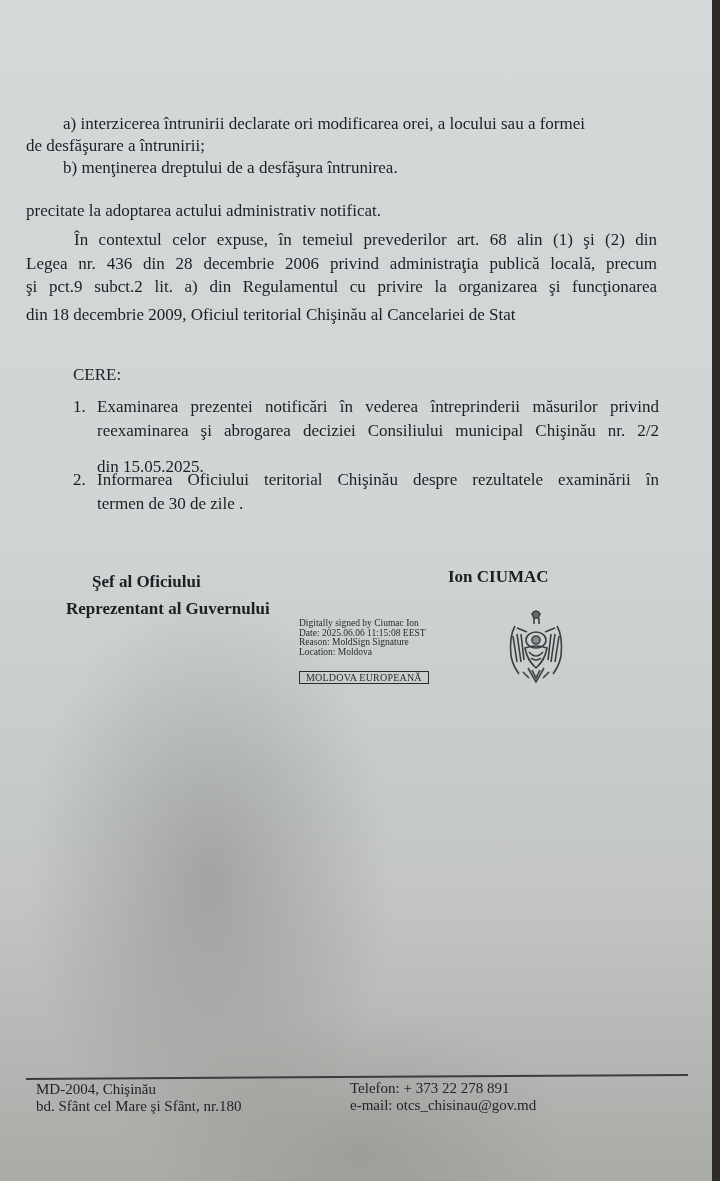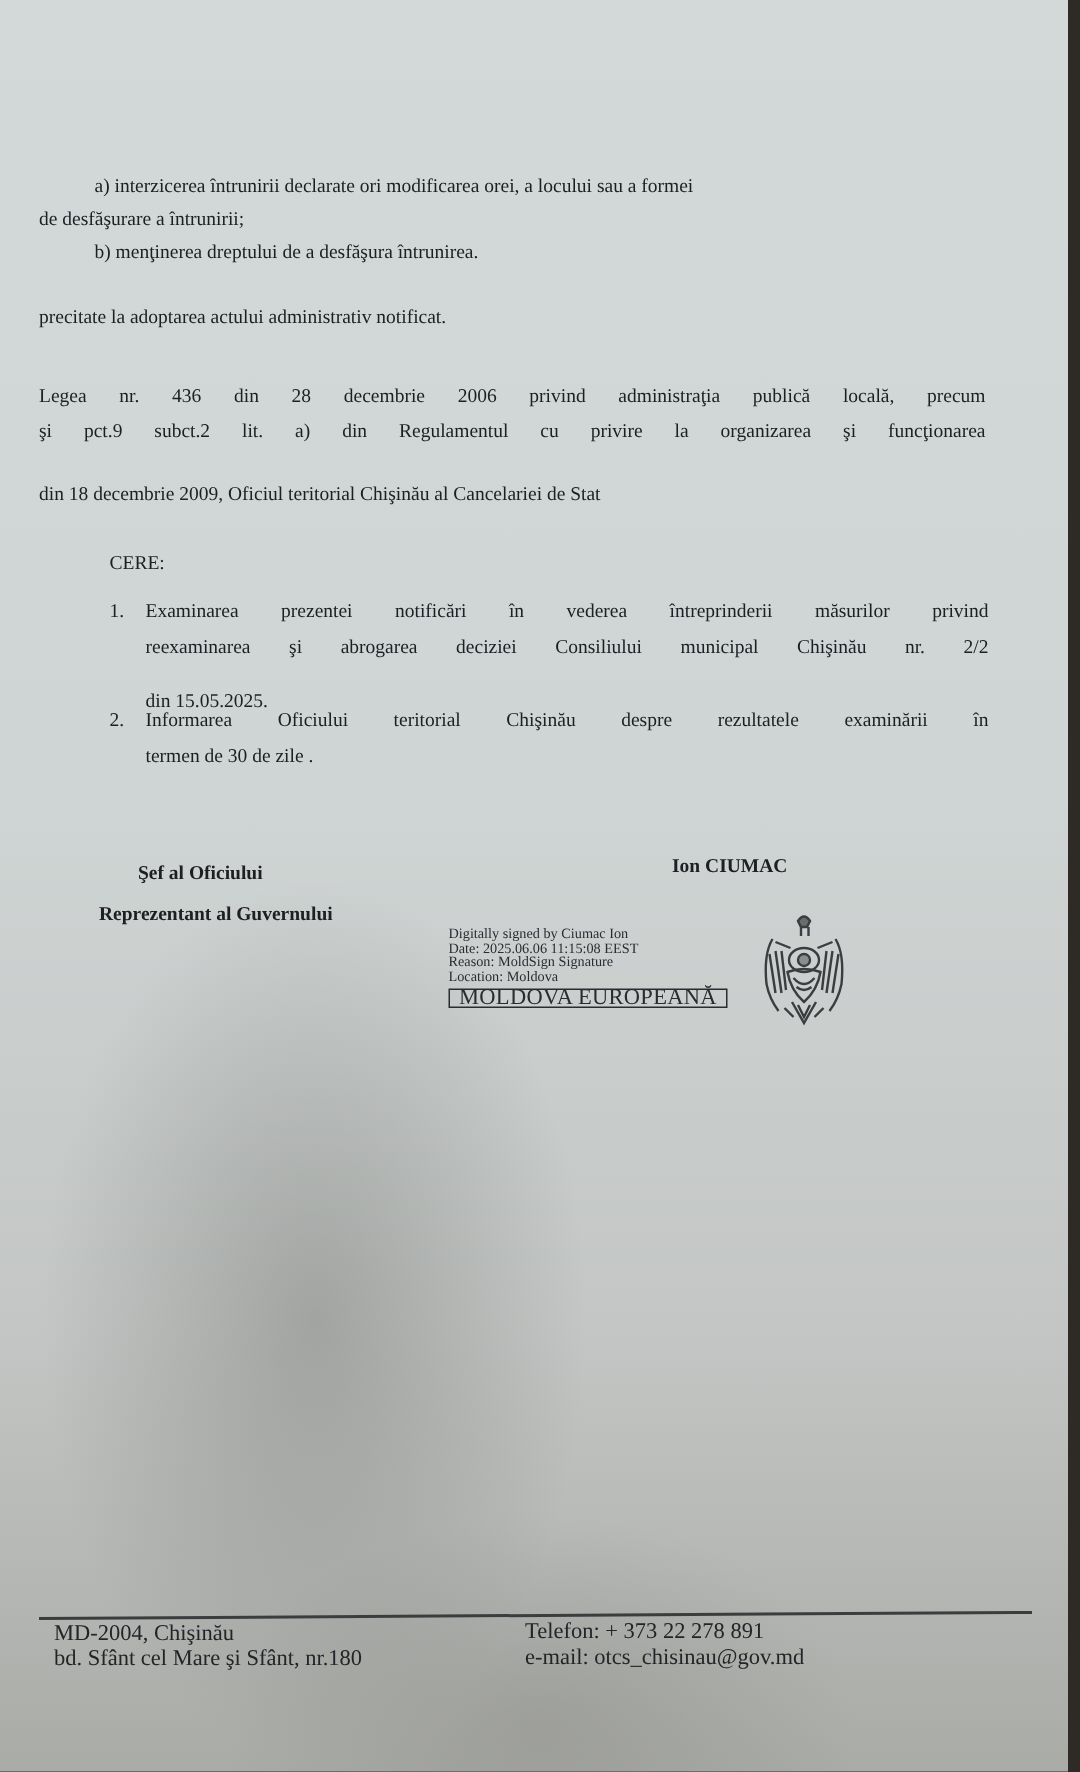--- a/index.html
+++ b/index.html
@@ -10,31 +10,31 @@
       color: #1d1f22;
     }
     .page {
       position: absolute; left: 0; top: 0; width: 712px; height: 1181px;
       background:
         radial-gradient(ellipse 260px 420px at 210px 880px, rgba(120,122,118,0.45), rgba(120,122,118,0) 70%),
         radial-gradient(ellipse 300px 200px at 360px 1150px, rgba(130,130,126,0.35), rgba(130,130,126,0) 70%),
         linear-gradient(180deg, #d3d8d9 0%, #cfd4d4 45%, #c3c6c4 75%, #a9aba7 100%);
     }
     .text {
-      position: absolute; font-size: 13px; line-height: 22px; white-space: nowrap;
+      position: absolute; font-size: 17px; line-height: 22px; white-space: nowrap;
     }
     .just { text-align: justify; text-align-last: justify; white-space: normal; }
     .bold { font-weight: bold; }
     .sig-block {
       position: absolute; left: 299px; top: 619px;
       font-size: 9.5px; line-height: 9.6px; color: #2a2c30; white-space: nowrap;
     }
     .sig-box {
-      display: inline-block; border: 1.3px solid #2a2c30; padding: 0 6px; margin-top: 2px;
-      font-size: 15px; line-height: 11px; letter-spacing: 0.2px;
+      display: inline-block; border: 1.3px solid #2a2c30; padding: 0 6px; margin-top: 14px;
+      font-size: 10px; line-height: 11px; letter-spacing: 0.2px;
     }
     .footer-rule {
       position: absolute; left: 26px; top: 1078px; width: 662px; height: 1.6px;
       background: #3a3c3e; transform: rotate(-0.35deg); transform-origin: left;
     }
     .footer {
       position: absolute; font-size: 15px; line-height: 17px; white-space: nowrap; color: #222427;
     }
     .coat { position: absolute; left: 503px; top: 606px; width: 66px; height: 82px; }
   </style>
@@ -43,23 +43,24 @@
 
 <div class="page">
 
   <div class="text" style="left:63px; top:113px;">a) interzicerea întrunirii declarate ori modificarea orei, a locului sau a formei</div>
   <div class="text" style="left:26px; top:135px;">de desfăşurare a întrunirii;</div>
 
   <div class="text" style="left:63px; top:157px;">b) menţinerea dreptului de a desfăşura întrunirea.</div>
 
   <div class="text" style="left:26px; top:200px;">precitate la adoptarea actului administrativ notificat.</div>
 
+  <div class="text just" style="left:74px; top:229px; width:583px;">În contextul celor expuse, în temeiul prevederilor art. 68 alin (1) şi (2) din</div>
   <div class="text just" style="left:26px; top:253px; width:631px;">Legea nr. 436 din 28 decembrie 2006 privind administraţia publică locală, precum</div>
   <div class="text just" style="left:26px; top:276px; width:631px;">şi pct.9 subct.2 lit. a) din Regulamentul cu privire la organizarea şi funcţionarea</div>
-  <div class="text" style="left:26px; top:318px;">din 18 decembrie 2009, Oficiul teritorial Chişinău al Cancelariei de Stat</div>
+  <div class="text" style="left:26px; top:304px;">din 18 decembrie 2009, Oficiul teritorial Chişinău al Cancelariei de Stat</div>
 
   <div class="text" style="left:73px; top:364px;">CERE:</div>
 
   <div>
     <div class="text" style="left:73px; top:396px;">1.</div>
     <div class="text just" style="left:97px; top:396px; width:562px;">Examinarea prezentei notificări în vederea întreprinderii măsurilor privind</div>
     <div class="text just" style="left:97px; top:420px; width:562px;">reexaminarea şi abrogarea deciziei Consiliului municipal Chişinău nr. 2/2</div>
     <div class="text" style="left:97px; top:444px;margin-top:12px;">din 15.05.2025.</div>
   </div>
 

